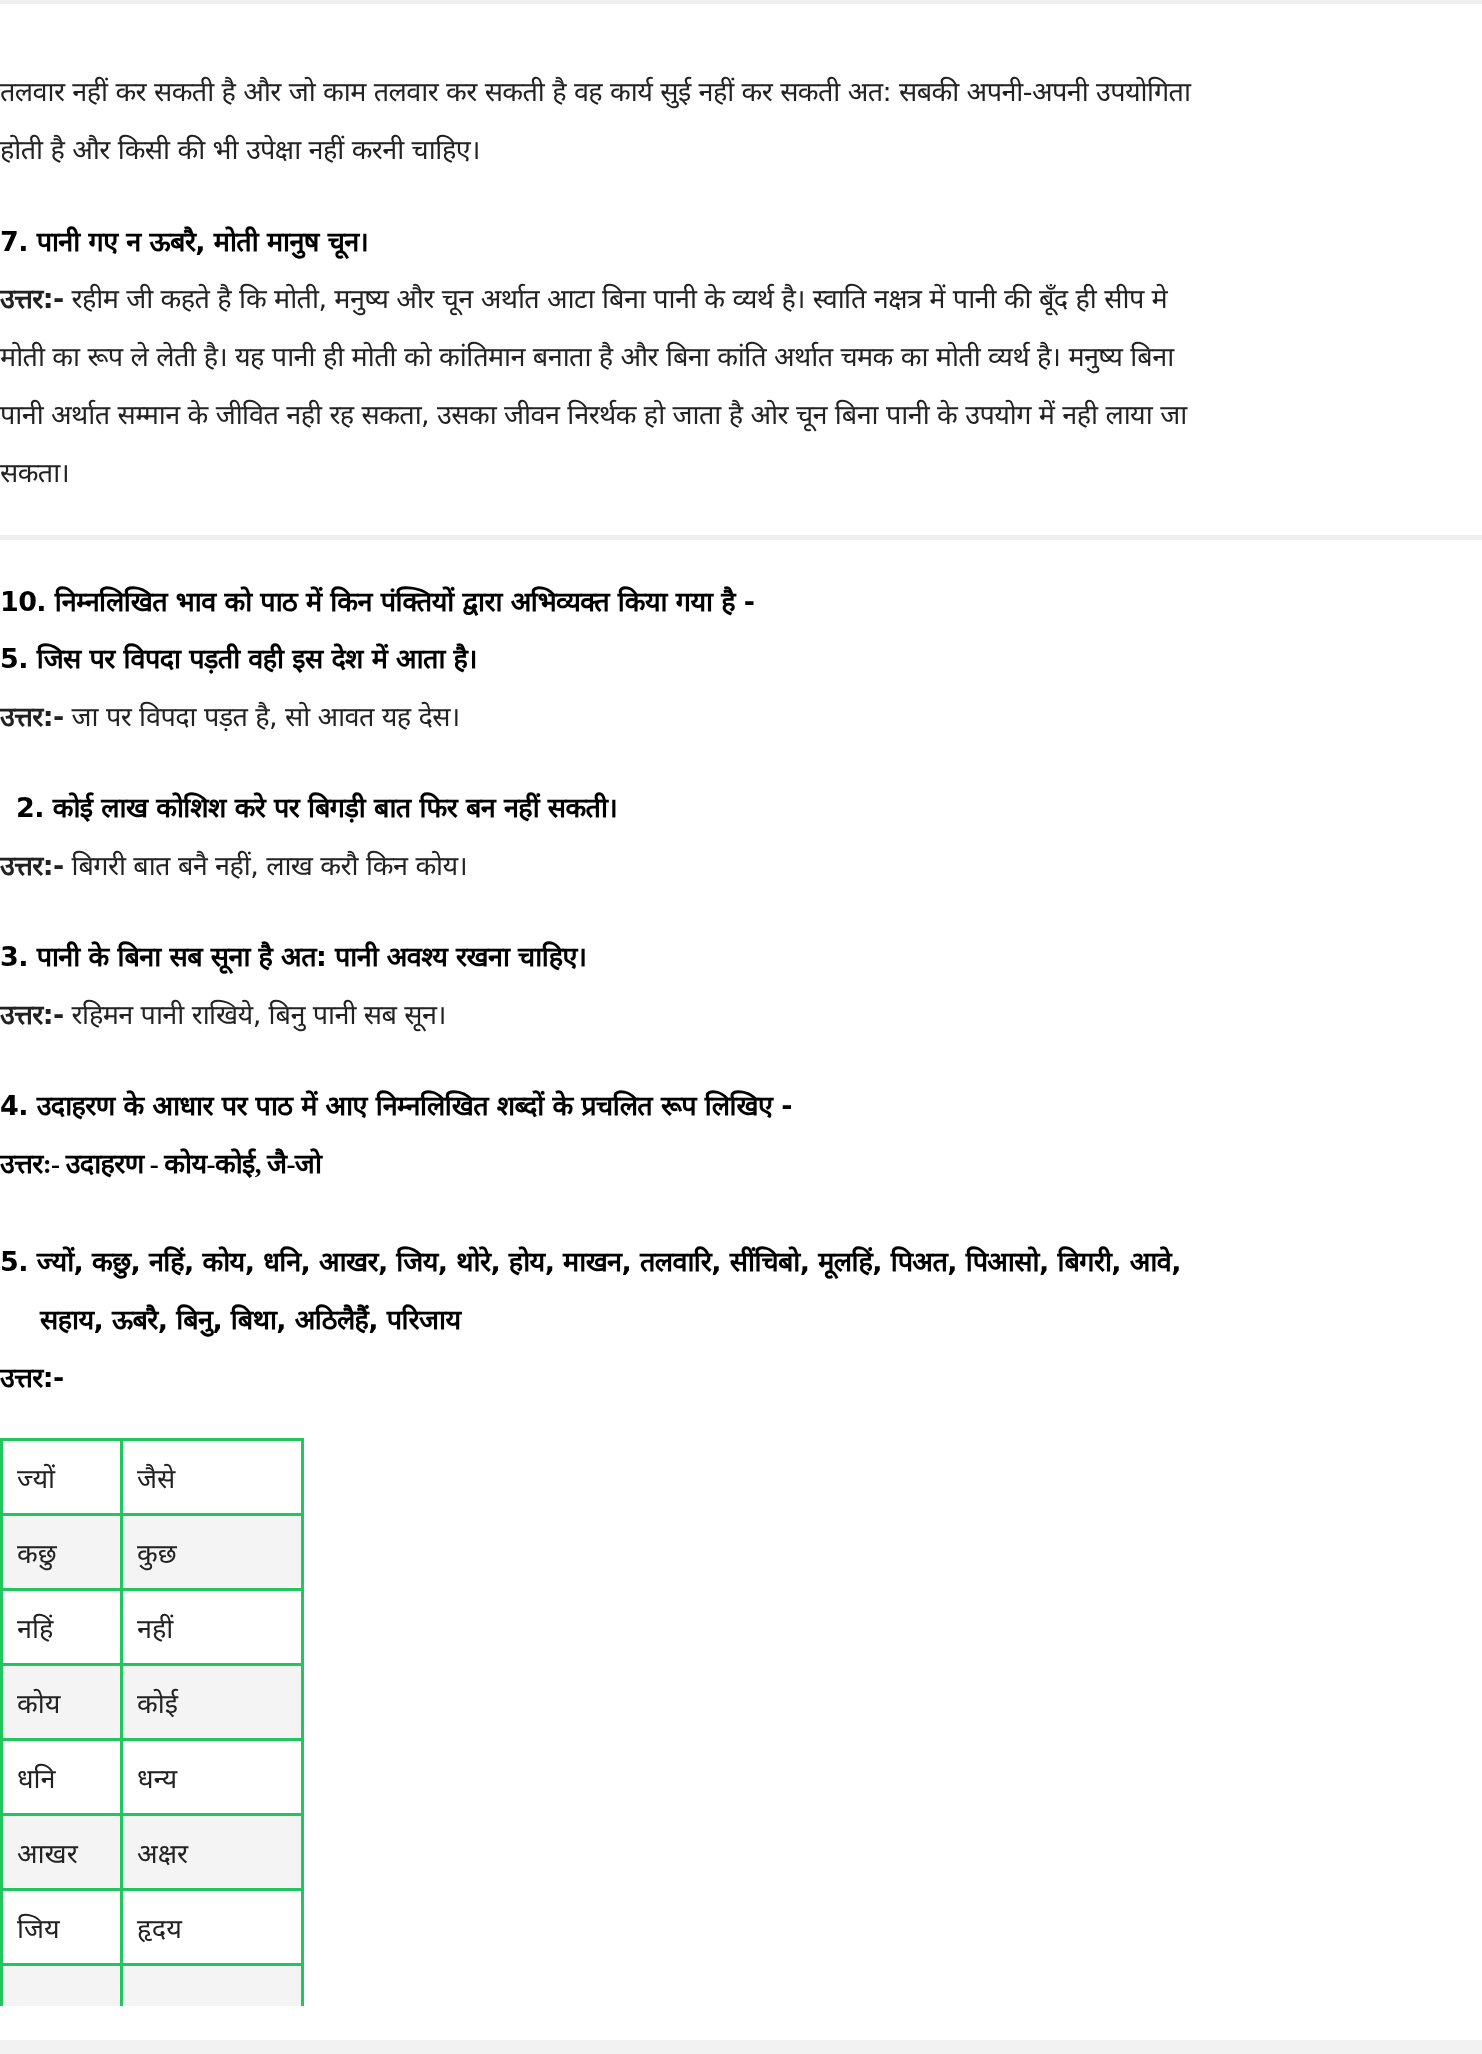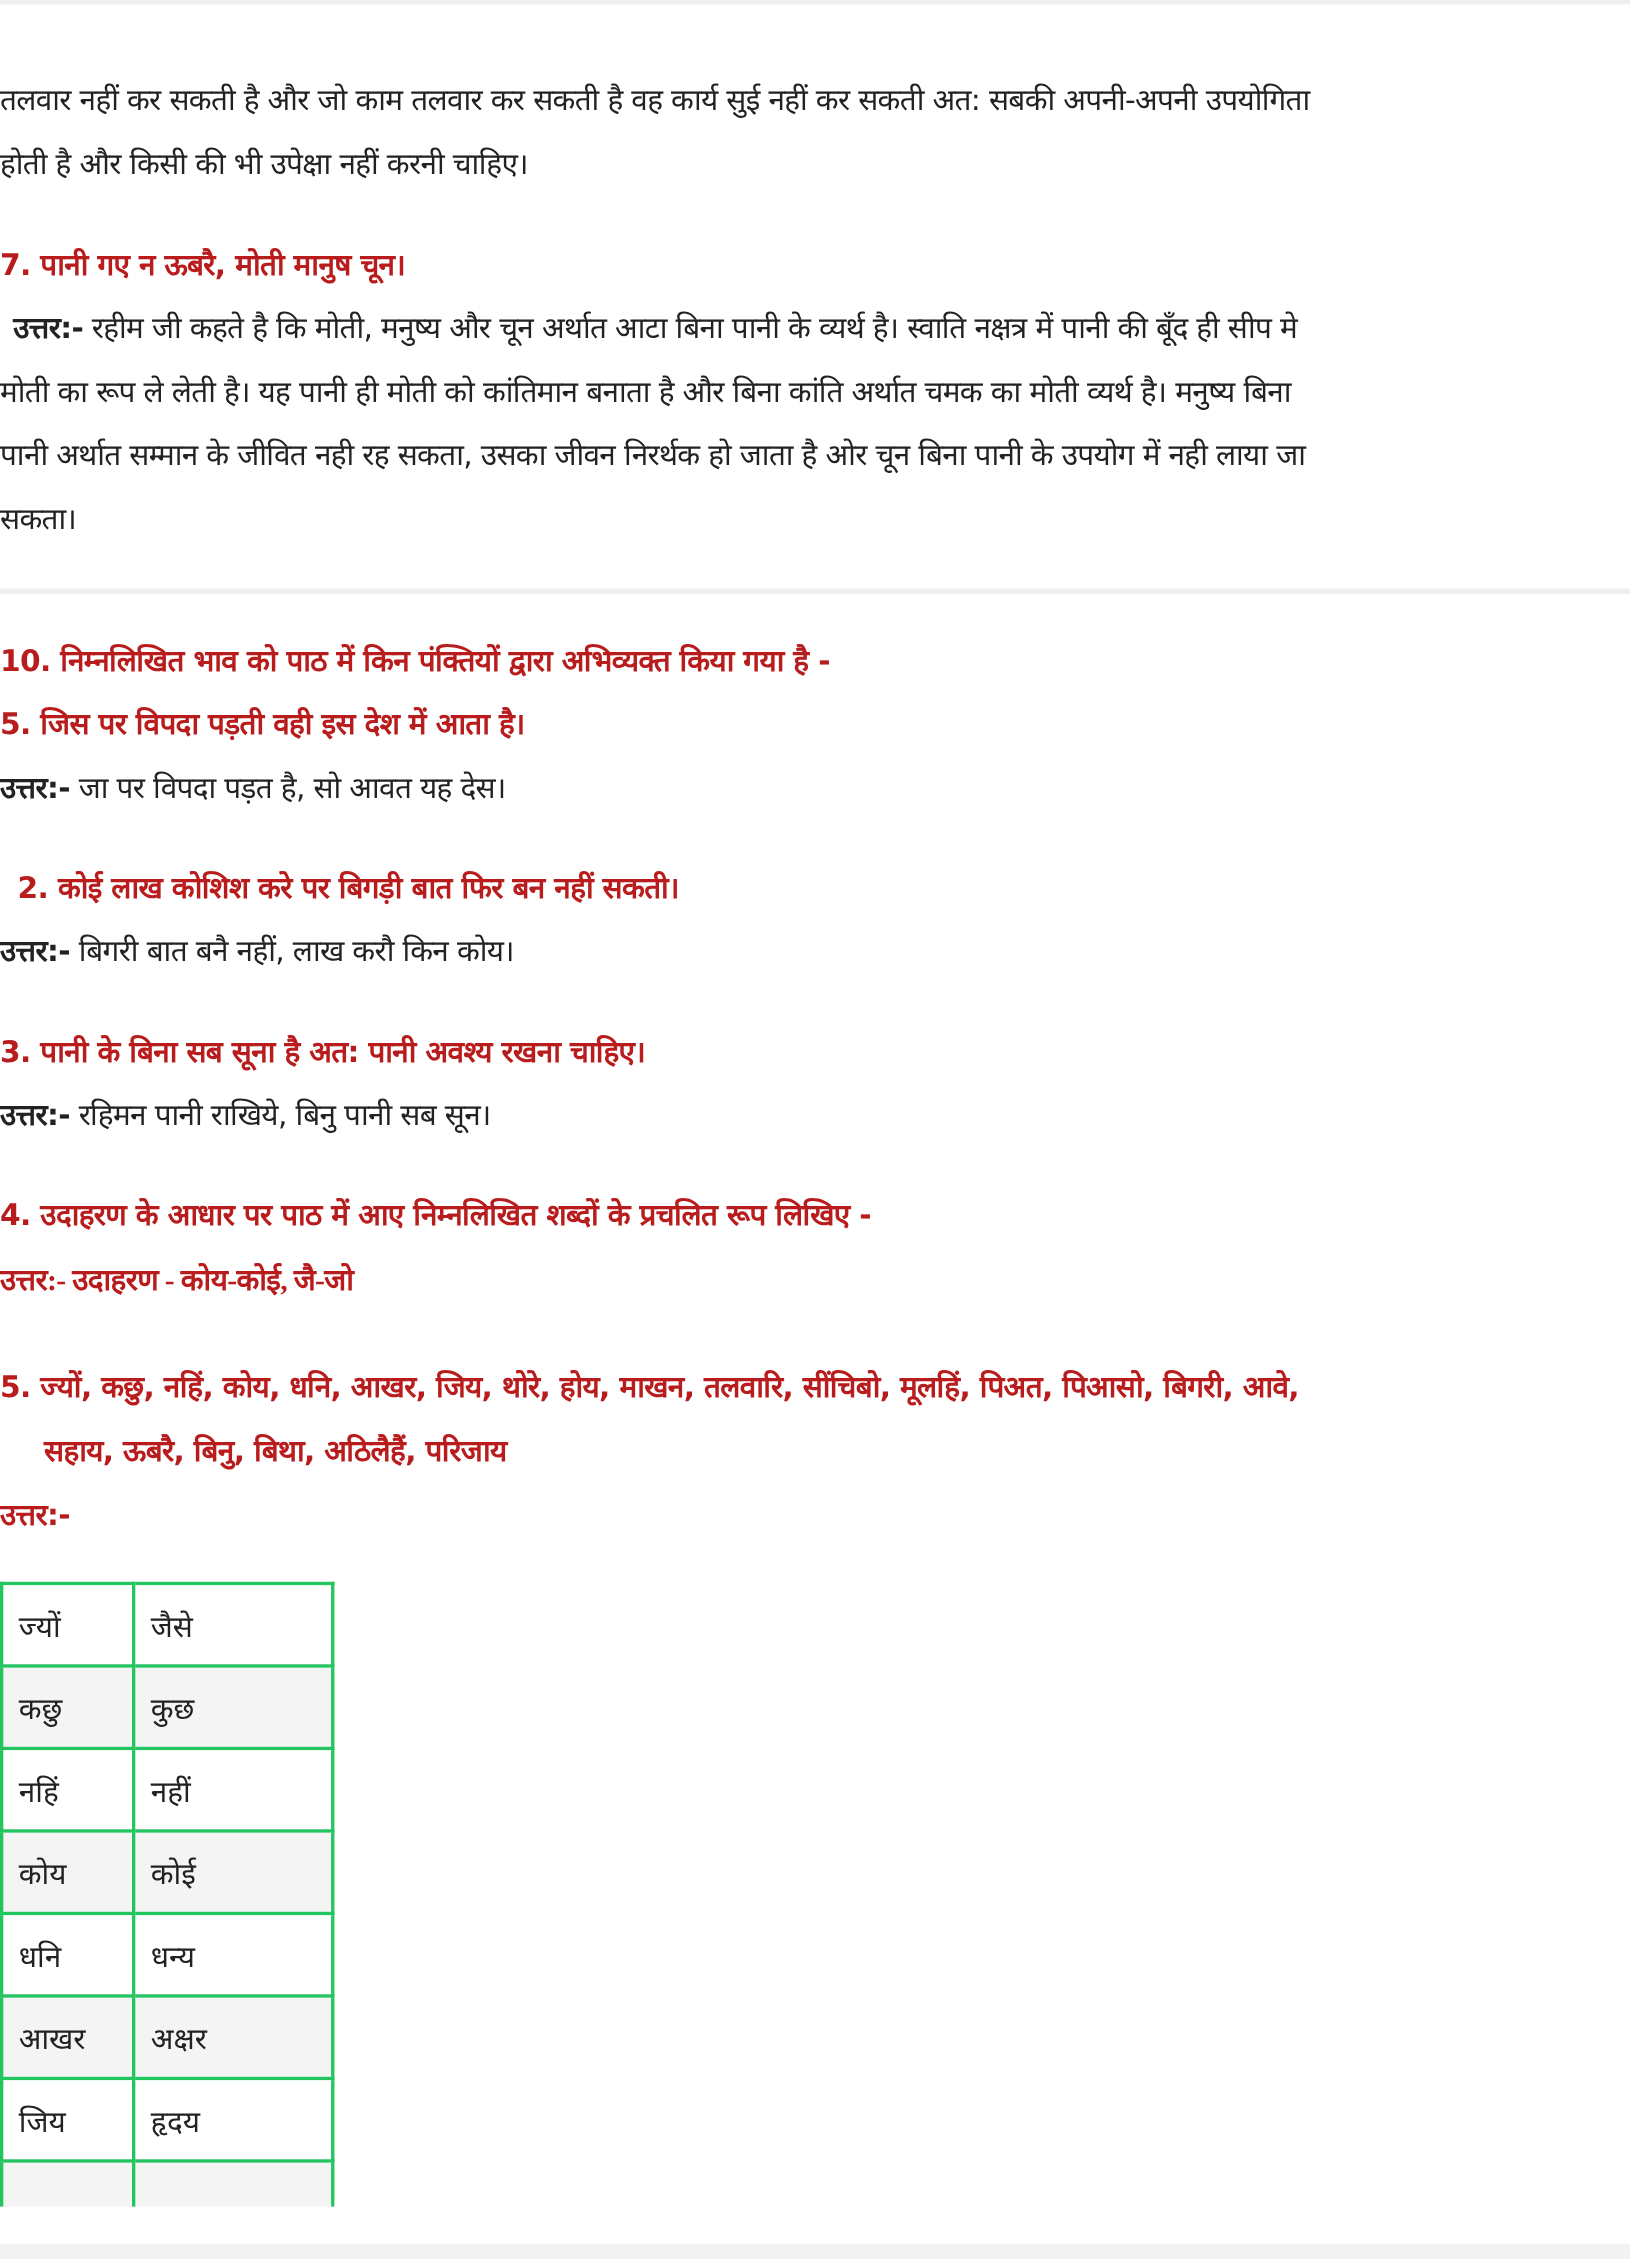--- a/index.html
+++ b/index.html
@@ -38,21 +38,21 @@
       position: absolute;
       left: 0;
       white-space: nowrap;
       font-size: 27px;
       line-height: 40px;
       height: 40px;
       letter-spacing: -0.6px;
     }
     .bold {
       font-weight: bold;
-      color: #b91c1c;
+      color: #000000;
     }
     .label {
       font-weight: bold;
     }
     .separator {
       position: absolute;
       left: 0;
       top: 535px;
       width: 1482px;
       height: 5px;
@@ -90,21 +90,21 @@
 
 <div class="top-band"></div>
 
 <div class="block" style="top:72px;">
   <div class="line" style="top:0px;">तलवार नहीं कर सकती है और जो काम तलवार कर सकती है वह कार्य सुई नहीं कर सकती अत: सबकी अपनी-अपनी उपयोगिता</div>
   <div class="line" style="top:58px;">होती है और किसी की भी उपेक्षा नहीं करनी चाहिए।</div>
 </div>
 
 <div class="block" style="top:222px;">
   <div class="line bold" style="top:0px;">7. पानी गए न ऊबरै, मोती मानुष चून।</div>
-  <div class="line" style="top:57px;padding-left:12px;">
+  <div class="line" style="top:57px;">
     <span class="label">उत्तर:-</span><span> रहीम जी कहते है कि मोती, मनुष्य और चून अर्थात आटा बिना पानी के व्यर्थ है। स्वाति नक्षत्र में पानी की बूँद ही सीप मे</span>
   </div>
   <div class="line" style="top:115px;">मोती का रूप ले लेती है। यह पानी ही मोती को कांतिमान बनाता है और बिना कांति अर्थात चमक का मोती व्यर्थ है। मनुष्य बिना</div>
   <div class="line" style="top:173px;">पानी अर्थात सम्मान के जीवित नही रह सकता, उसका जीवन निरर्थक हो जाता है ओर चून बिना पानी के उपयोग में नही लाया जा</div>
   <div class="line" style="top:231px;">सकता।</div>
 </div>
 
 <div class="separator"></div>
 
 <div class="block" style="top:582px;">

